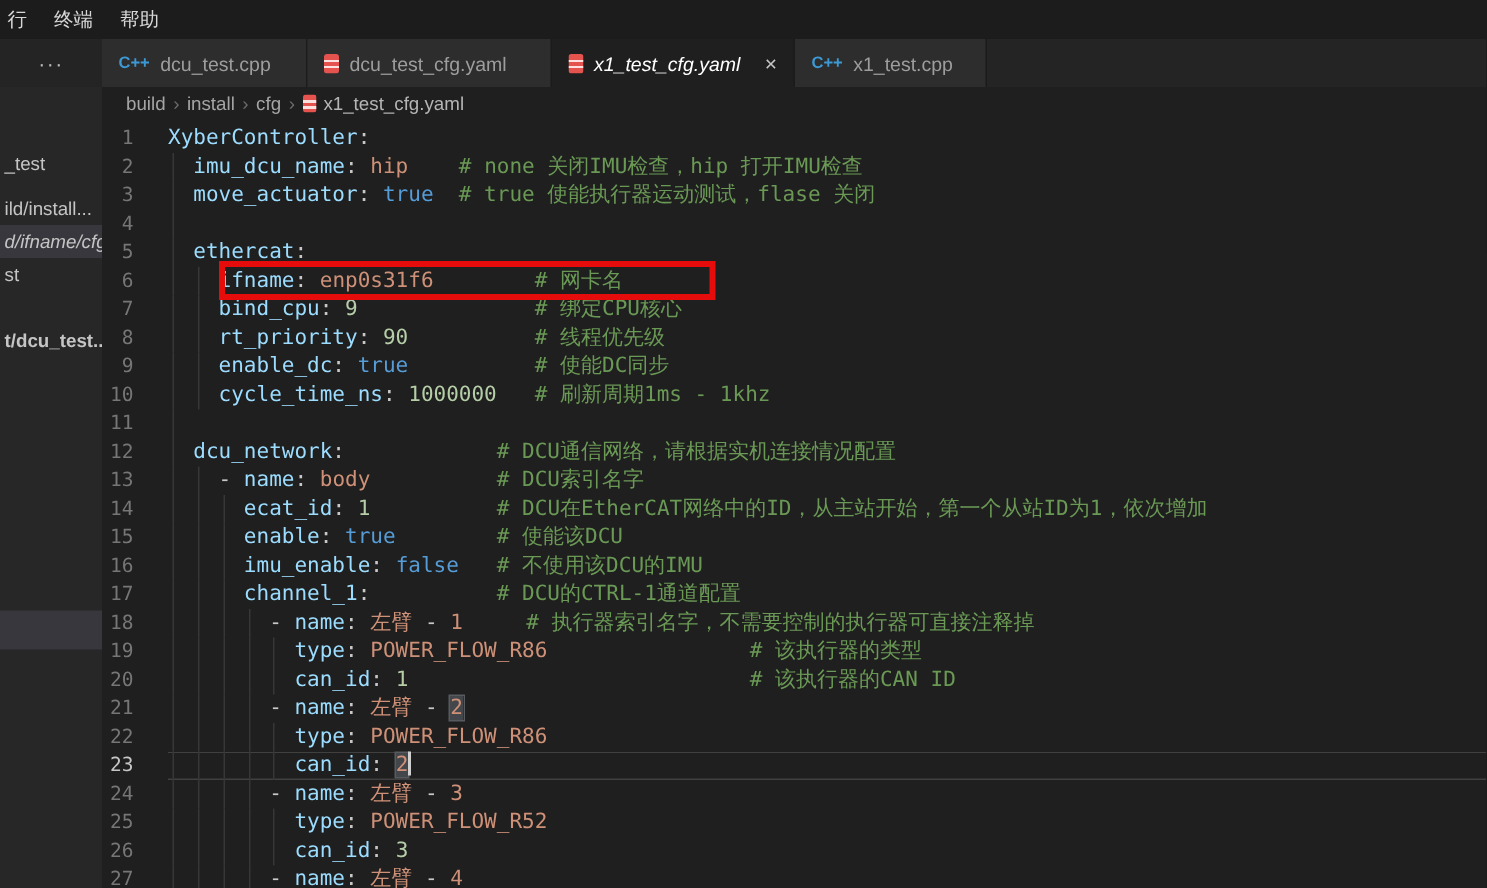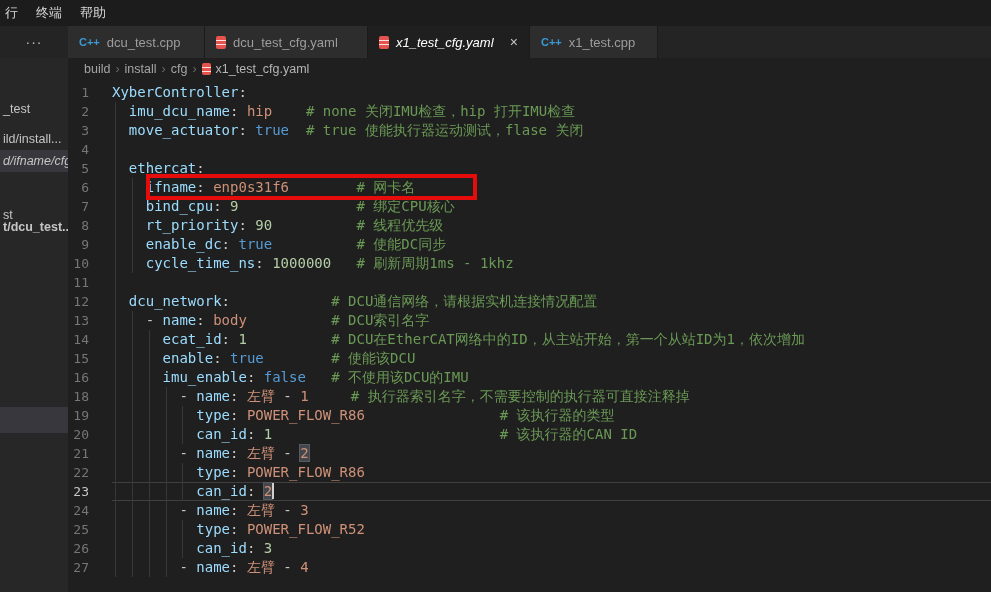--- a/index.html
+++ b/index.html
@@ -38,21 +38,21 @@
   .breadcrumb .icon-yaml { width:9px; height:12px; }
 
   
   .sidebar { position:absolute; left:0; top:58px; width:68px; height:534px; background:#272727;
              overflow:hidden; font-size:12.5px; color:#c5c5c5; }
   .sb-item { position:absolute; left:0; width:68px; height:22px; line-height:22px; padding-left:3px;
              white-space:nowrap; }
   .sb-item.selected { background:#37373d; }
   .sb-item.italic { font-style:italic; }
   .sb-item:nth-child(1){ top:40px; } .sb-item:nth-child(2){ top:70px; }
-  .sb-item:nth-child(3){ top:92px; } .sb-item:nth-child(4){ top:114px;margin-top:32px; }
+  .sb-item:nth-child(3){ top:92px; } .sb-item:nth-child(4){ top:114px; }
   .sb-item:nth-child(5){ top:158px;font-weight:bold; } .sb-item:nth-child(6){ top:349px; height:26px; }
 
   
   .editor { position:absolute; left:68px; top:80px; width:923px; height:512px; background:#1f1f1f; overflow:hidden; }
   .code-area { padding-top:3px; font-family:"DejaVu Sans Mono", monospace; font-size:14px; line-height:19px; }
   .line { display:flex; height:19px; }
   .ln { width:44px; flex:0 0 44px; text-align:right; padding-right:23px; color:#767676;
         font-size:13px; line-height:19px; }
   .line.current .ln { color:#c6c6c6; }
   .code-wrap { position:relative; flex:1 1 auto; white-space:pre; }
@@ -184,20 +184,24 @@
         </div>
         <div class="line">
           <span class="ln">15</span>
           <span class="code-wrap"><span class="guide" style="left: calc(0ch + 3px);"></span><span class="guide" style="left: calc(2ch + 3px);"></span><span class="guide" style="left: calc(4ch + 3px);"></span><span class="tk-ws">      </span><span class="tk-k">enable</span><span class="tk-p">:</span><span class="tk-ws"> </span><span class="tk-b">true</span><span class="tk-ws">        </span><span class="tk-c"># 使能该DCU</span></span>
         </div>
         <div class="line">
           <span class="ln">16</span>
           <span class="code-wrap"><span class="guide" style="left: calc(0ch + 3px);"></span><span class="guide" style="left: calc(2ch + 3px);"></span><span class="guide" style="left: calc(4ch + 3px);"></span><span class="tk-ws">      </span><span class="tk-k">imu_enable</span><span class="tk-p">:</span><span class="tk-ws"> </span><span class="tk-b">false</span><span class="tk-ws">   </span><span class="tk-c"># 不使用该DCU的IMU</span></span>
         </div>
         <div class="line">
+          <span class="ln">17</span>
+          <span class="code-wrap"><span class="guide" style="left: calc(0ch + 3px);"></span><span class="guide" style="left: calc(2ch + 3px);"></span><span class="guide" style="left: calc(4ch + 3px);"></span><span class="tk-ws">      </span><span class="tk-k">channel_1</span><span class="tk-p">:</span><span class="tk-ws">          </span><span class="tk-c"># DCU的CTRL-1通道配置</span></span>
+        </div>
+        <div class="line">
           <span class="ln">18</span>
           <span class="code-wrap"><span class="guide" style="left: calc(0ch + 3px);"></span><span class="guide" style="left: calc(2ch + 3px);"></span><span class="guide" style="left: calc(4ch + 3px);"></span><span class="guide" style="left: calc(6ch + 3px);"></span><span class="tk-ws">        </span><span class="tk-p">- </span><span class="tk-k">name</span><span class="tk-p">:</span><span class="tk-ws"> </span><span class="tk-s">左臂</span><span class="tk-ws"> </span><span class="tk-p">-</span><span class="tk-ws"> </span><span class="tk-s">1</span><span class="tk-ws">     </span><span class="tk-c"># 执行器索引名字，不需要控制的执行器可直接注释掉</span></span>
         </div>
         <div class="line">
           <span class="ln">19</span>
           <span class="code-wrap"><span class="guide" style="left: calc(0ch + 3px);"></span><span class="guide" style="left: calc(2ch + 3px);"></span><span class="guide" style="left: calc(4ch + 3px);"></span><span class="guide" style="left: calc(6ch + 3px);"></span><span class="guide" style="left: calc(8ch + 3px);"></span><span class="tk-ws">          </span><span class="tk-k">type</span><span class="tk-p">:</span><span class="tk-ws"> </span><span class="tk-s">POWER_FLOW_R86</span><span class="tk-ws">                </span><span class="tk-c"># 该执行器的类型</span></span>
         </div>
         <div class="line">
           <span class="ln">20</span>
           <span class="code-wrap"><span class="guide" style="left: calc(0ch + 3px);"></span><span class="guide" style="left: calc(2ch + 3px);"></span><span class="guide" style="left: calc(4ch + 3px);"></span><span class="guide" style="left: calc(6ch + 3px);"></span><span class="guide" style="left: calc(8ch + 3px);"></span><span class="tk-ws">          </span><span class="tk-k">can_id</span><span class="tk-p">:</span><span class="tk-ws"> </span><span class="tk-n">1</span><span class="tk-ws">                           </span><span class="tk-c"># 该执行器的CAN ID</span></span>

